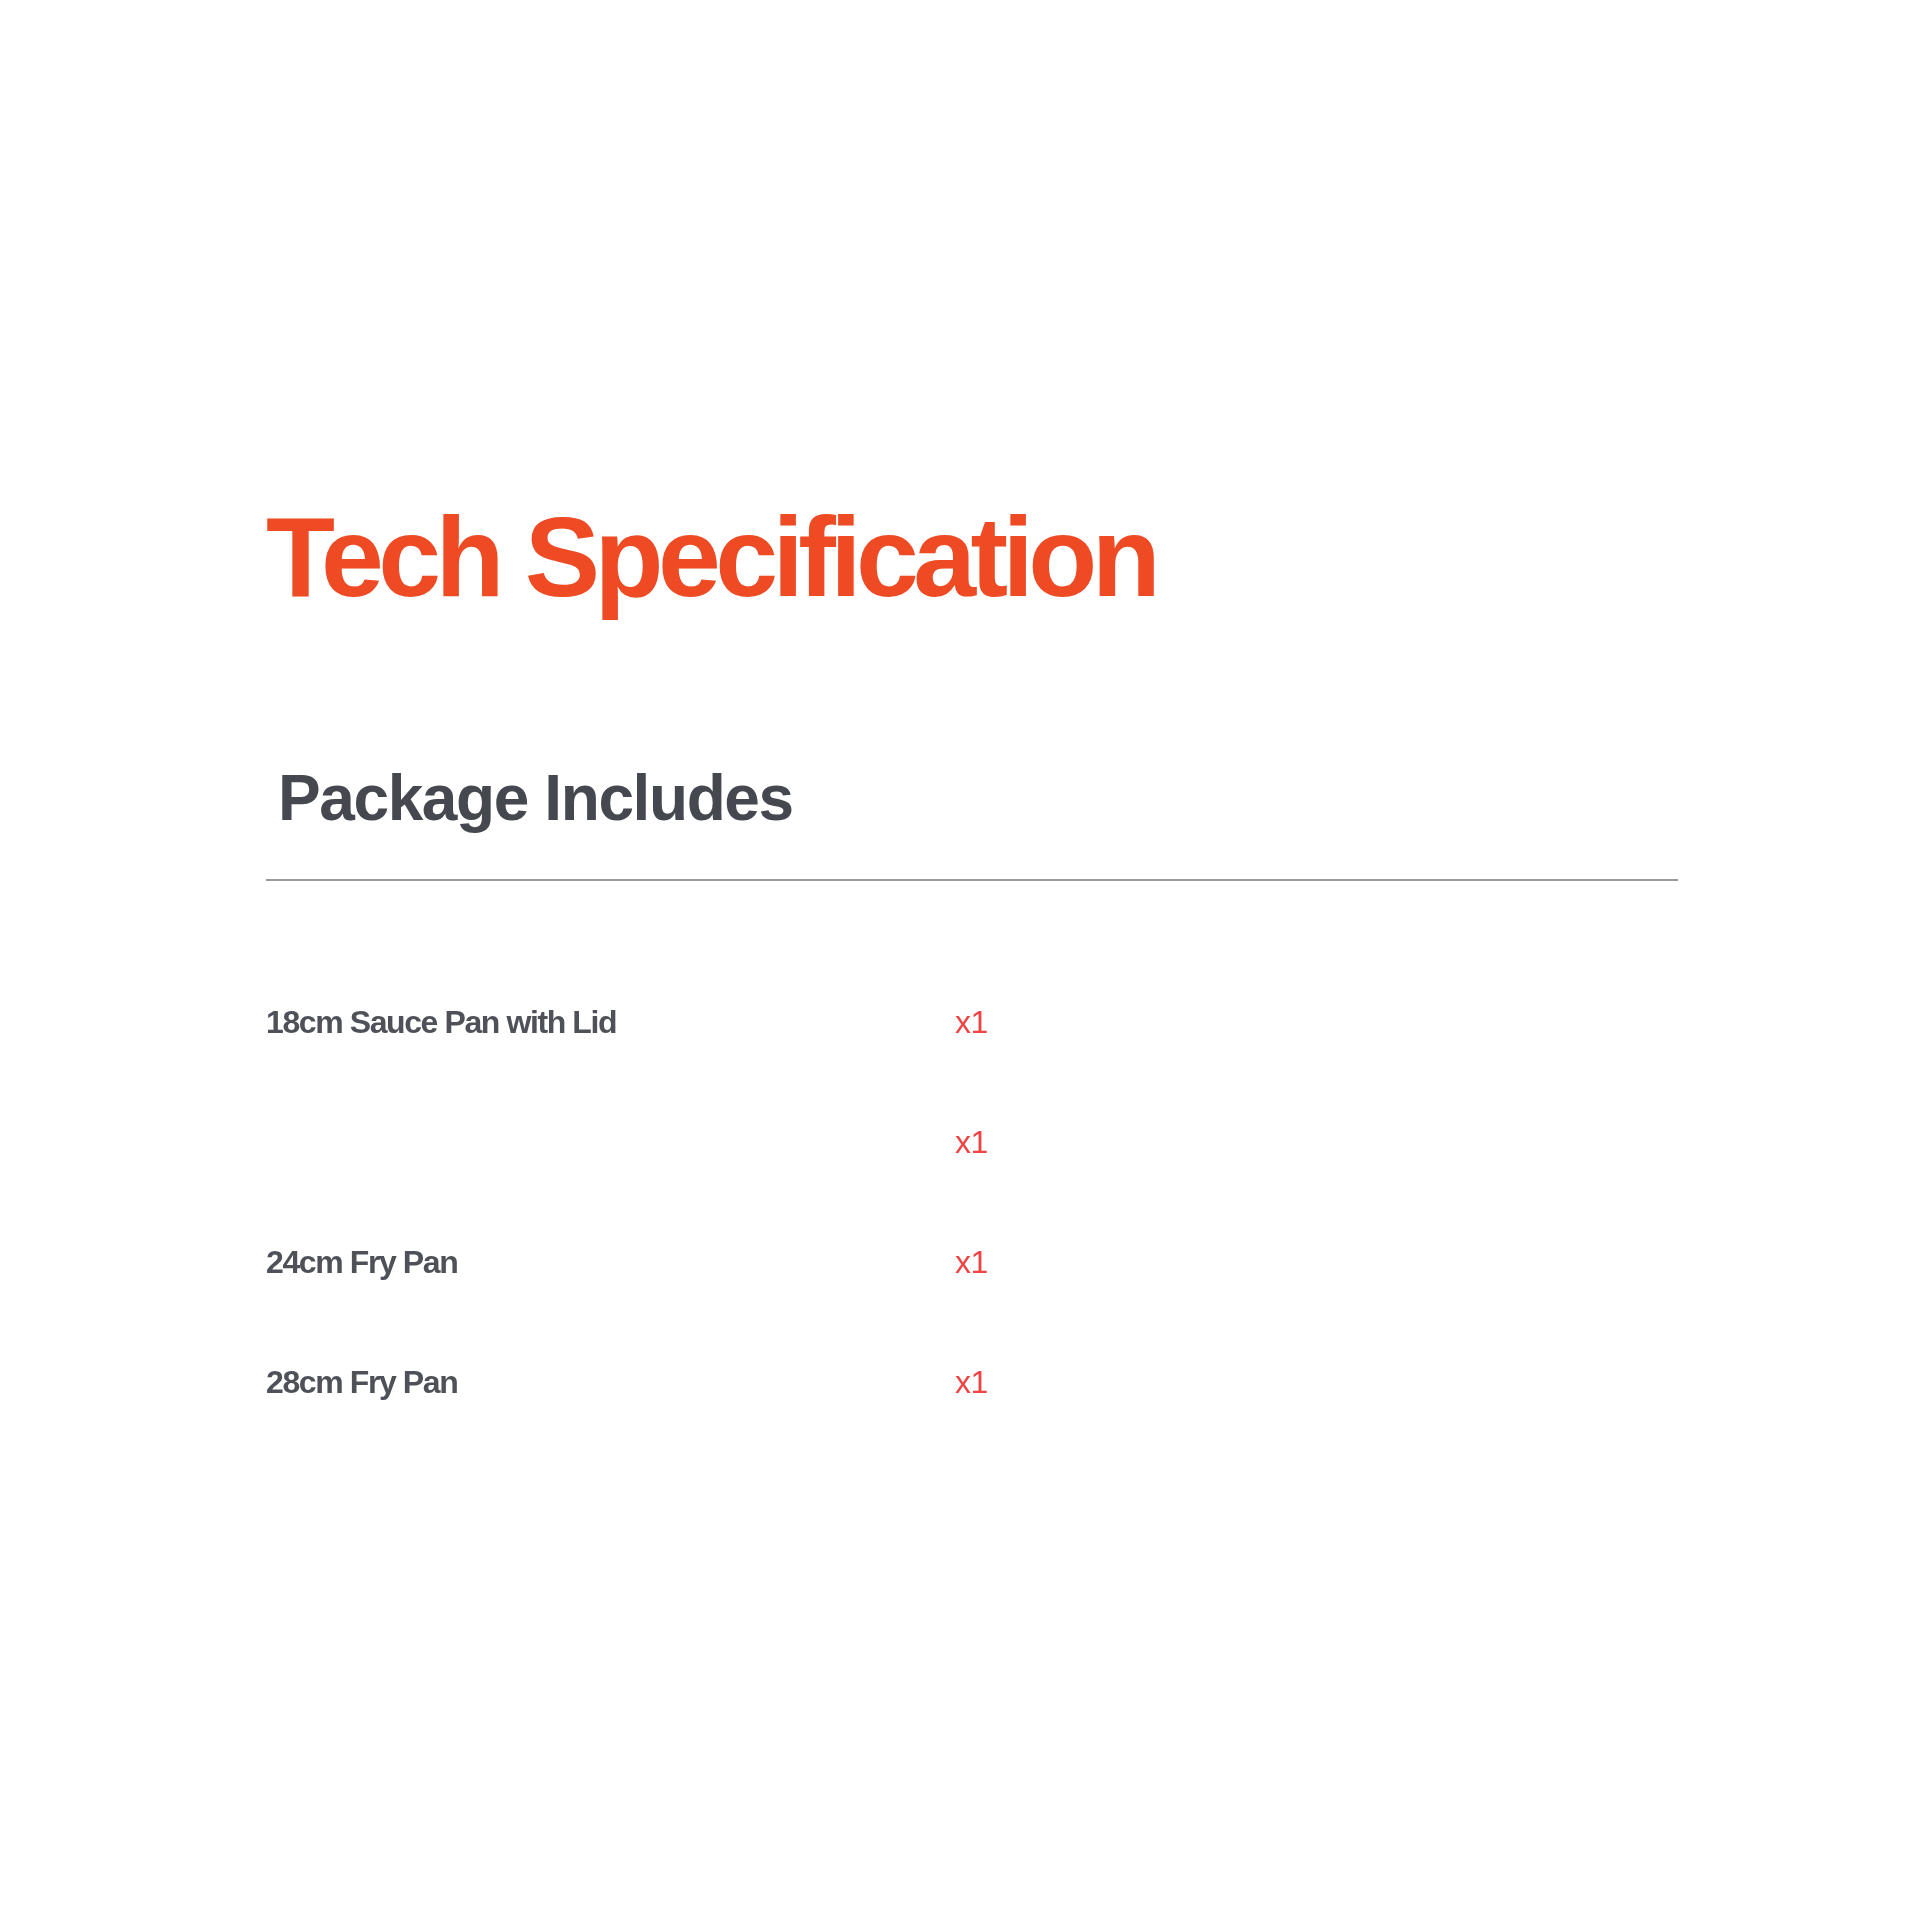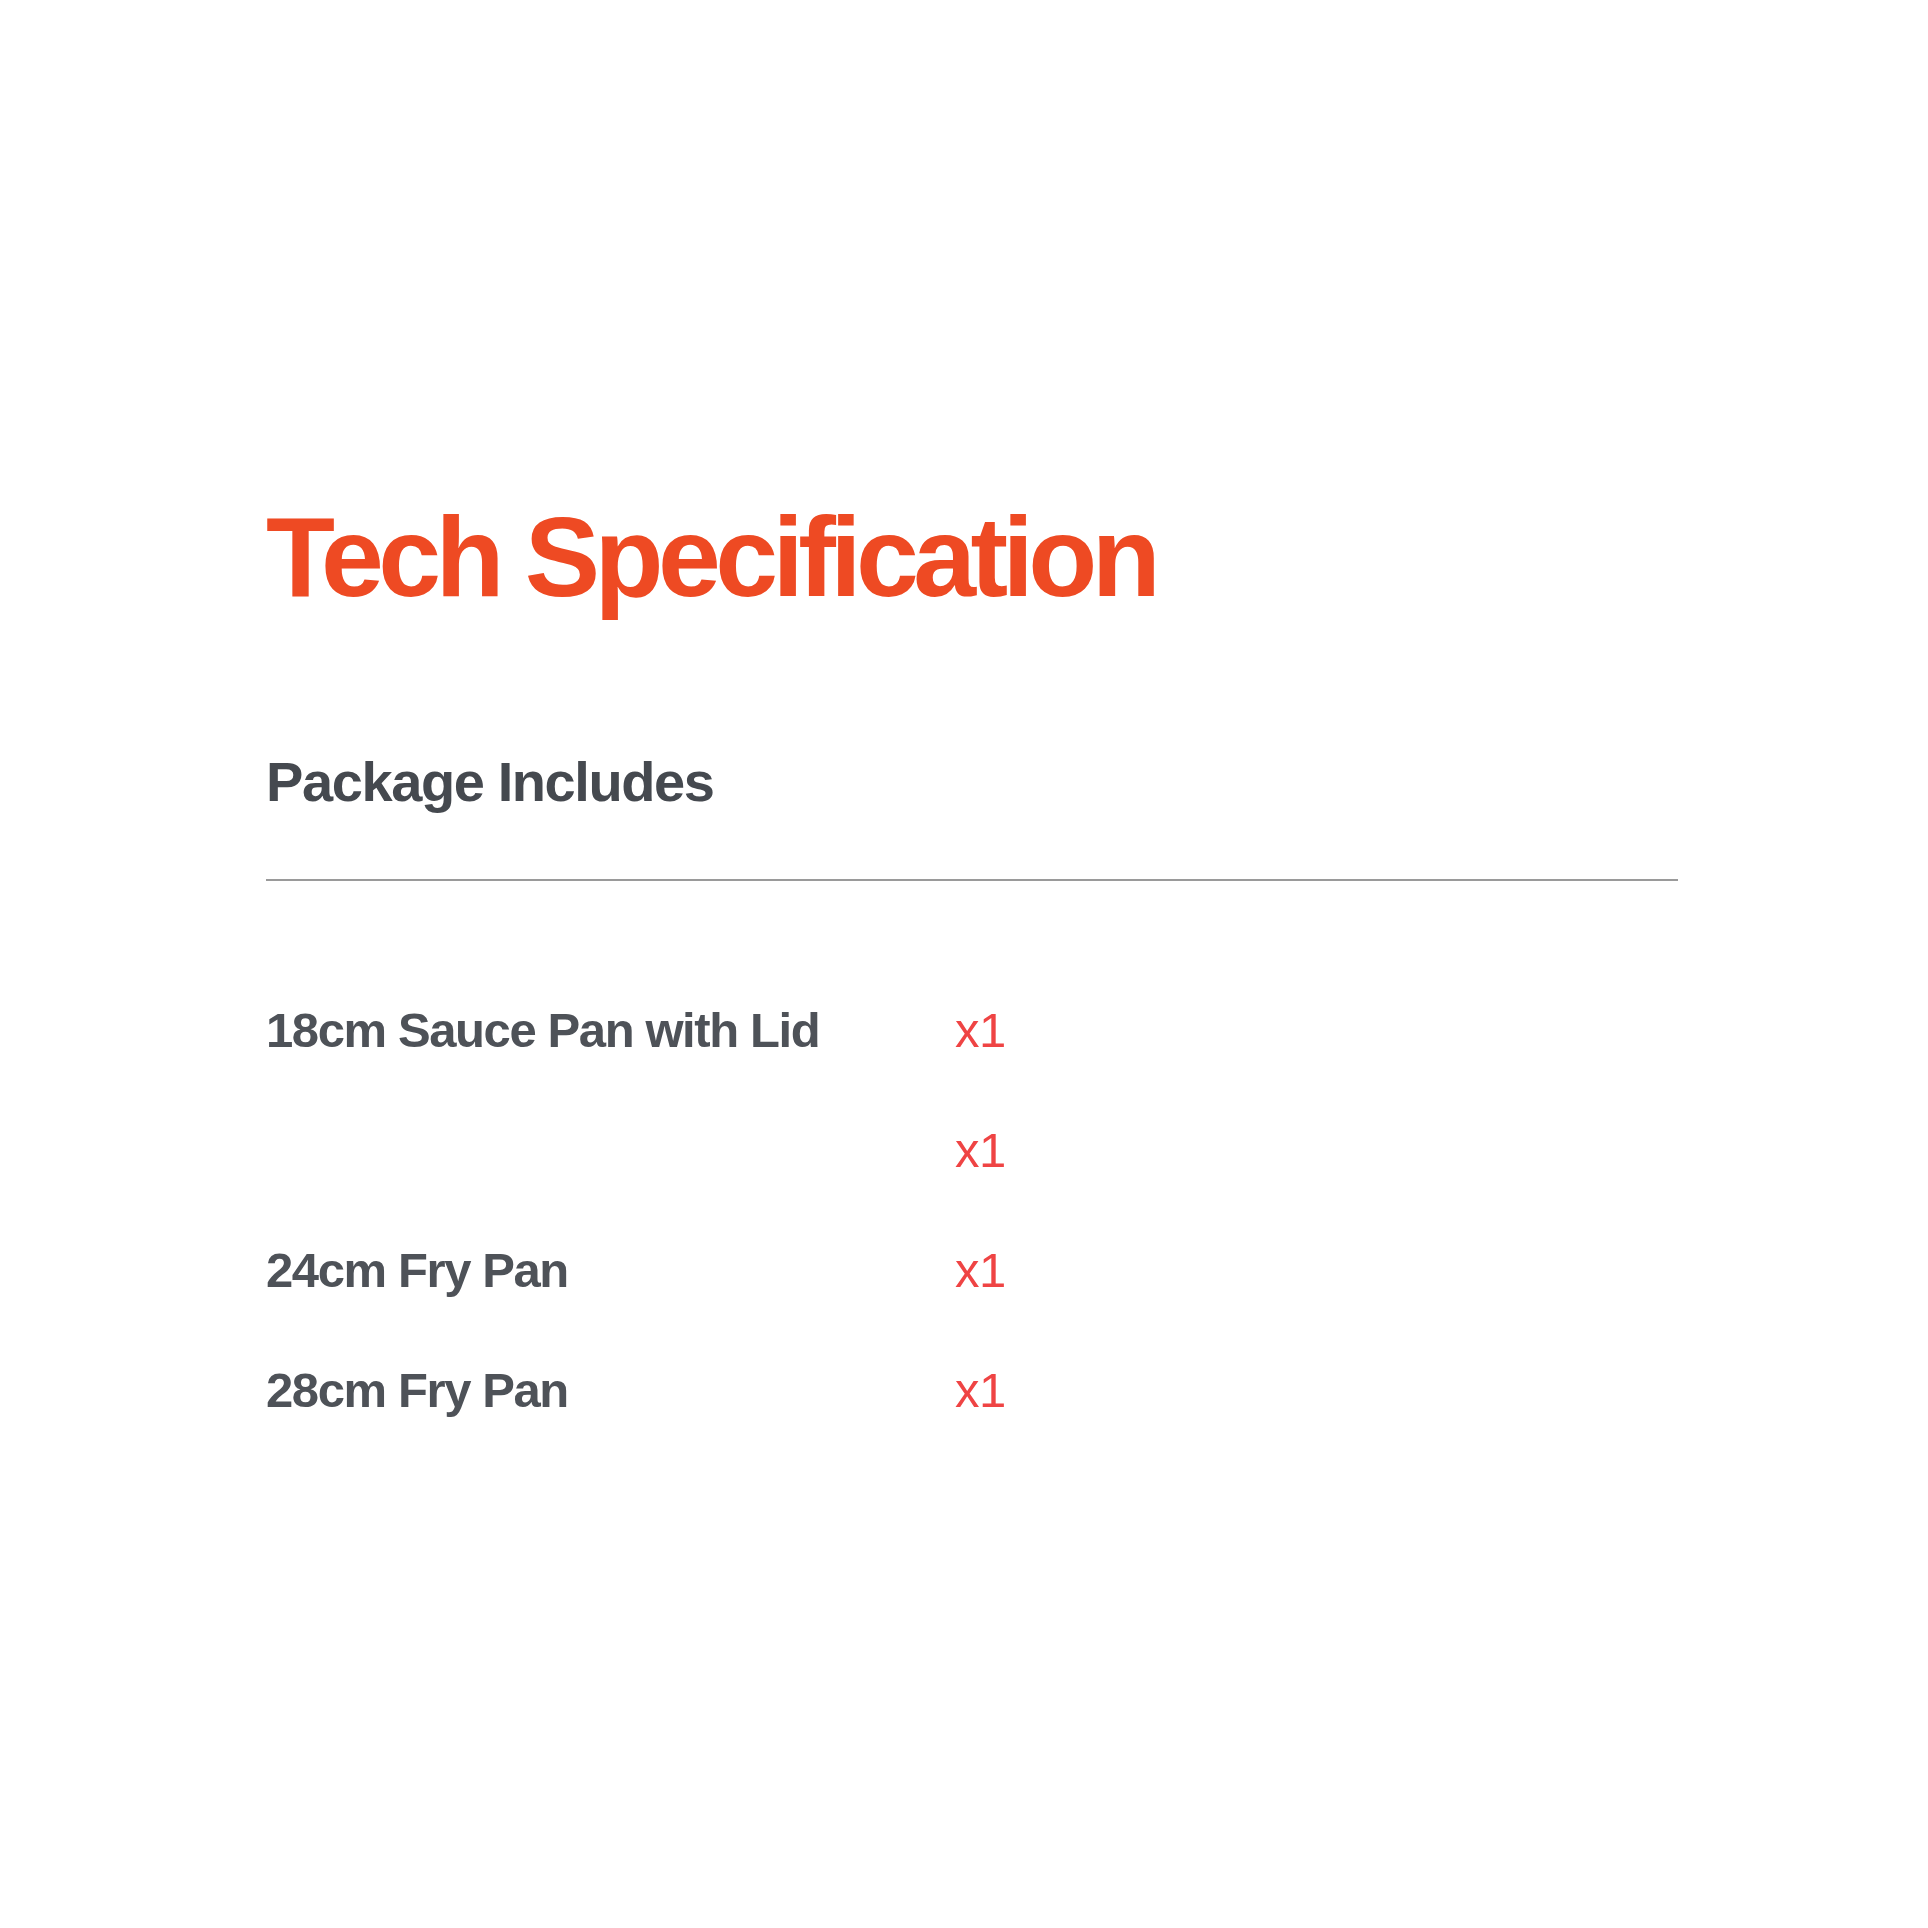--- a/index.html
+++ b/index.html
@@ -24,22 +24,22 @@
     line-height: 1;
     font-weight: 700;
     letter-spacing: -5.6px;
     color: #EE4A23;
     white-space: nowrap;
   }
   .package-heading {
     position: absolute;
     left: 266px;
     top: 754px;
-    margin: 0;
-    font-size: 56px;
+    margin: 12px;
+    font-size: 64px;
     line-height: 1;
     font-weight: 700;
     letter-spacing: -1.4px;
     color: #45494F;
     white-space: nowrap;
   }
   .divider {
     position: absolute;
     left: 266px;
     top: 879px;
@@ -53,21 +53,21 @@
   .package-list {
     position: absolute;
     left: 266px;
     top: 1006px;
     width: 1412px;
   }
   .package-row {
     position: relative;
     height: 47px;
     margin-bottom: 73px;
-    font-size: 49px;
+    font-size: 32px;
     line-height: 1;
     white-space: nowrap;
   }
   .item-name {
     display: inline-block;
     font-weight: 700;
     letter-spacing: -1.4px;
     color: #4E5258;
   }
   .item-qty {

